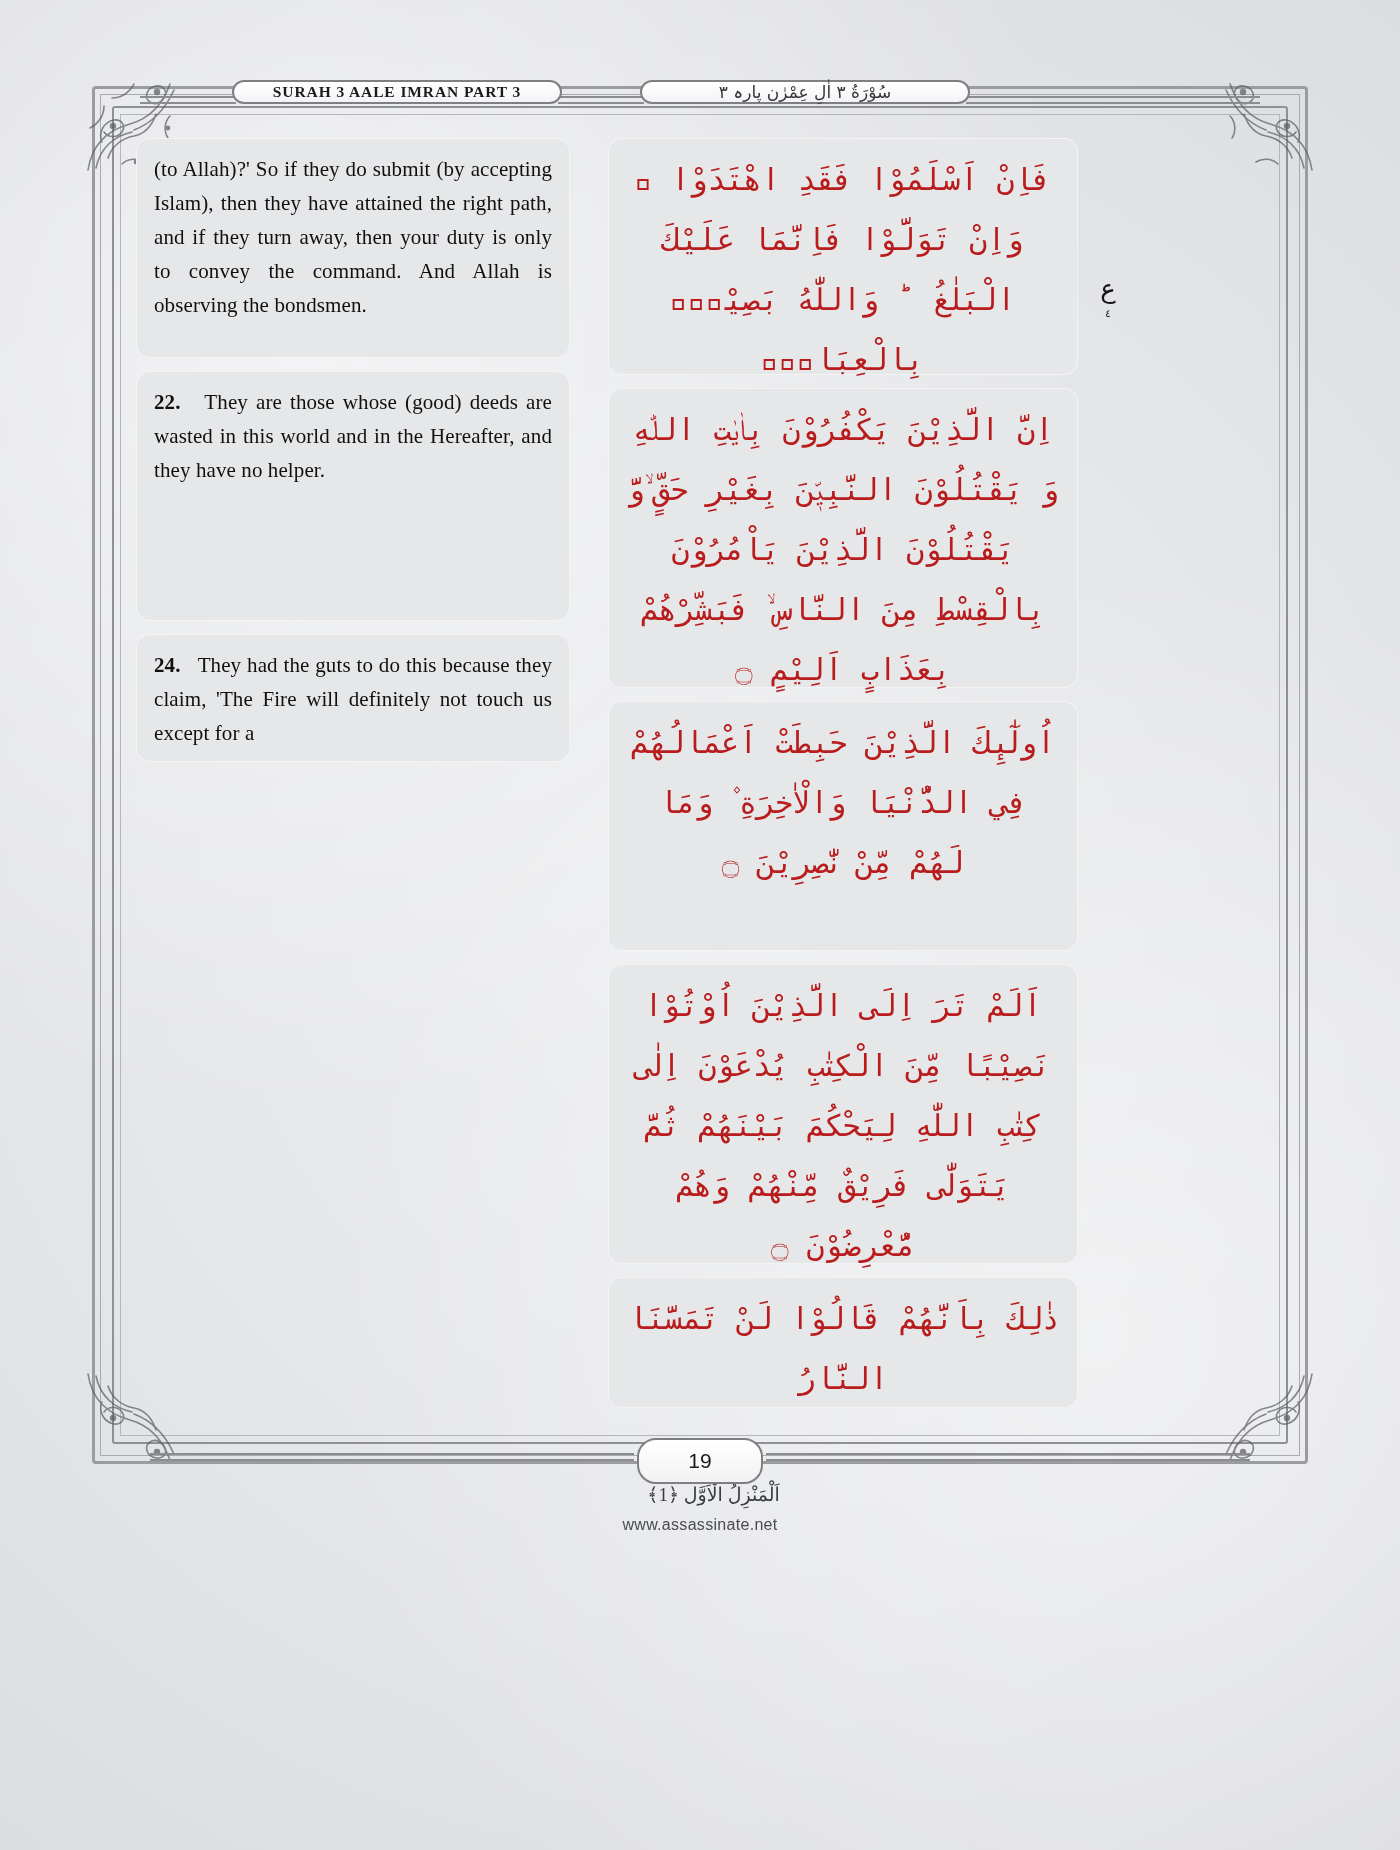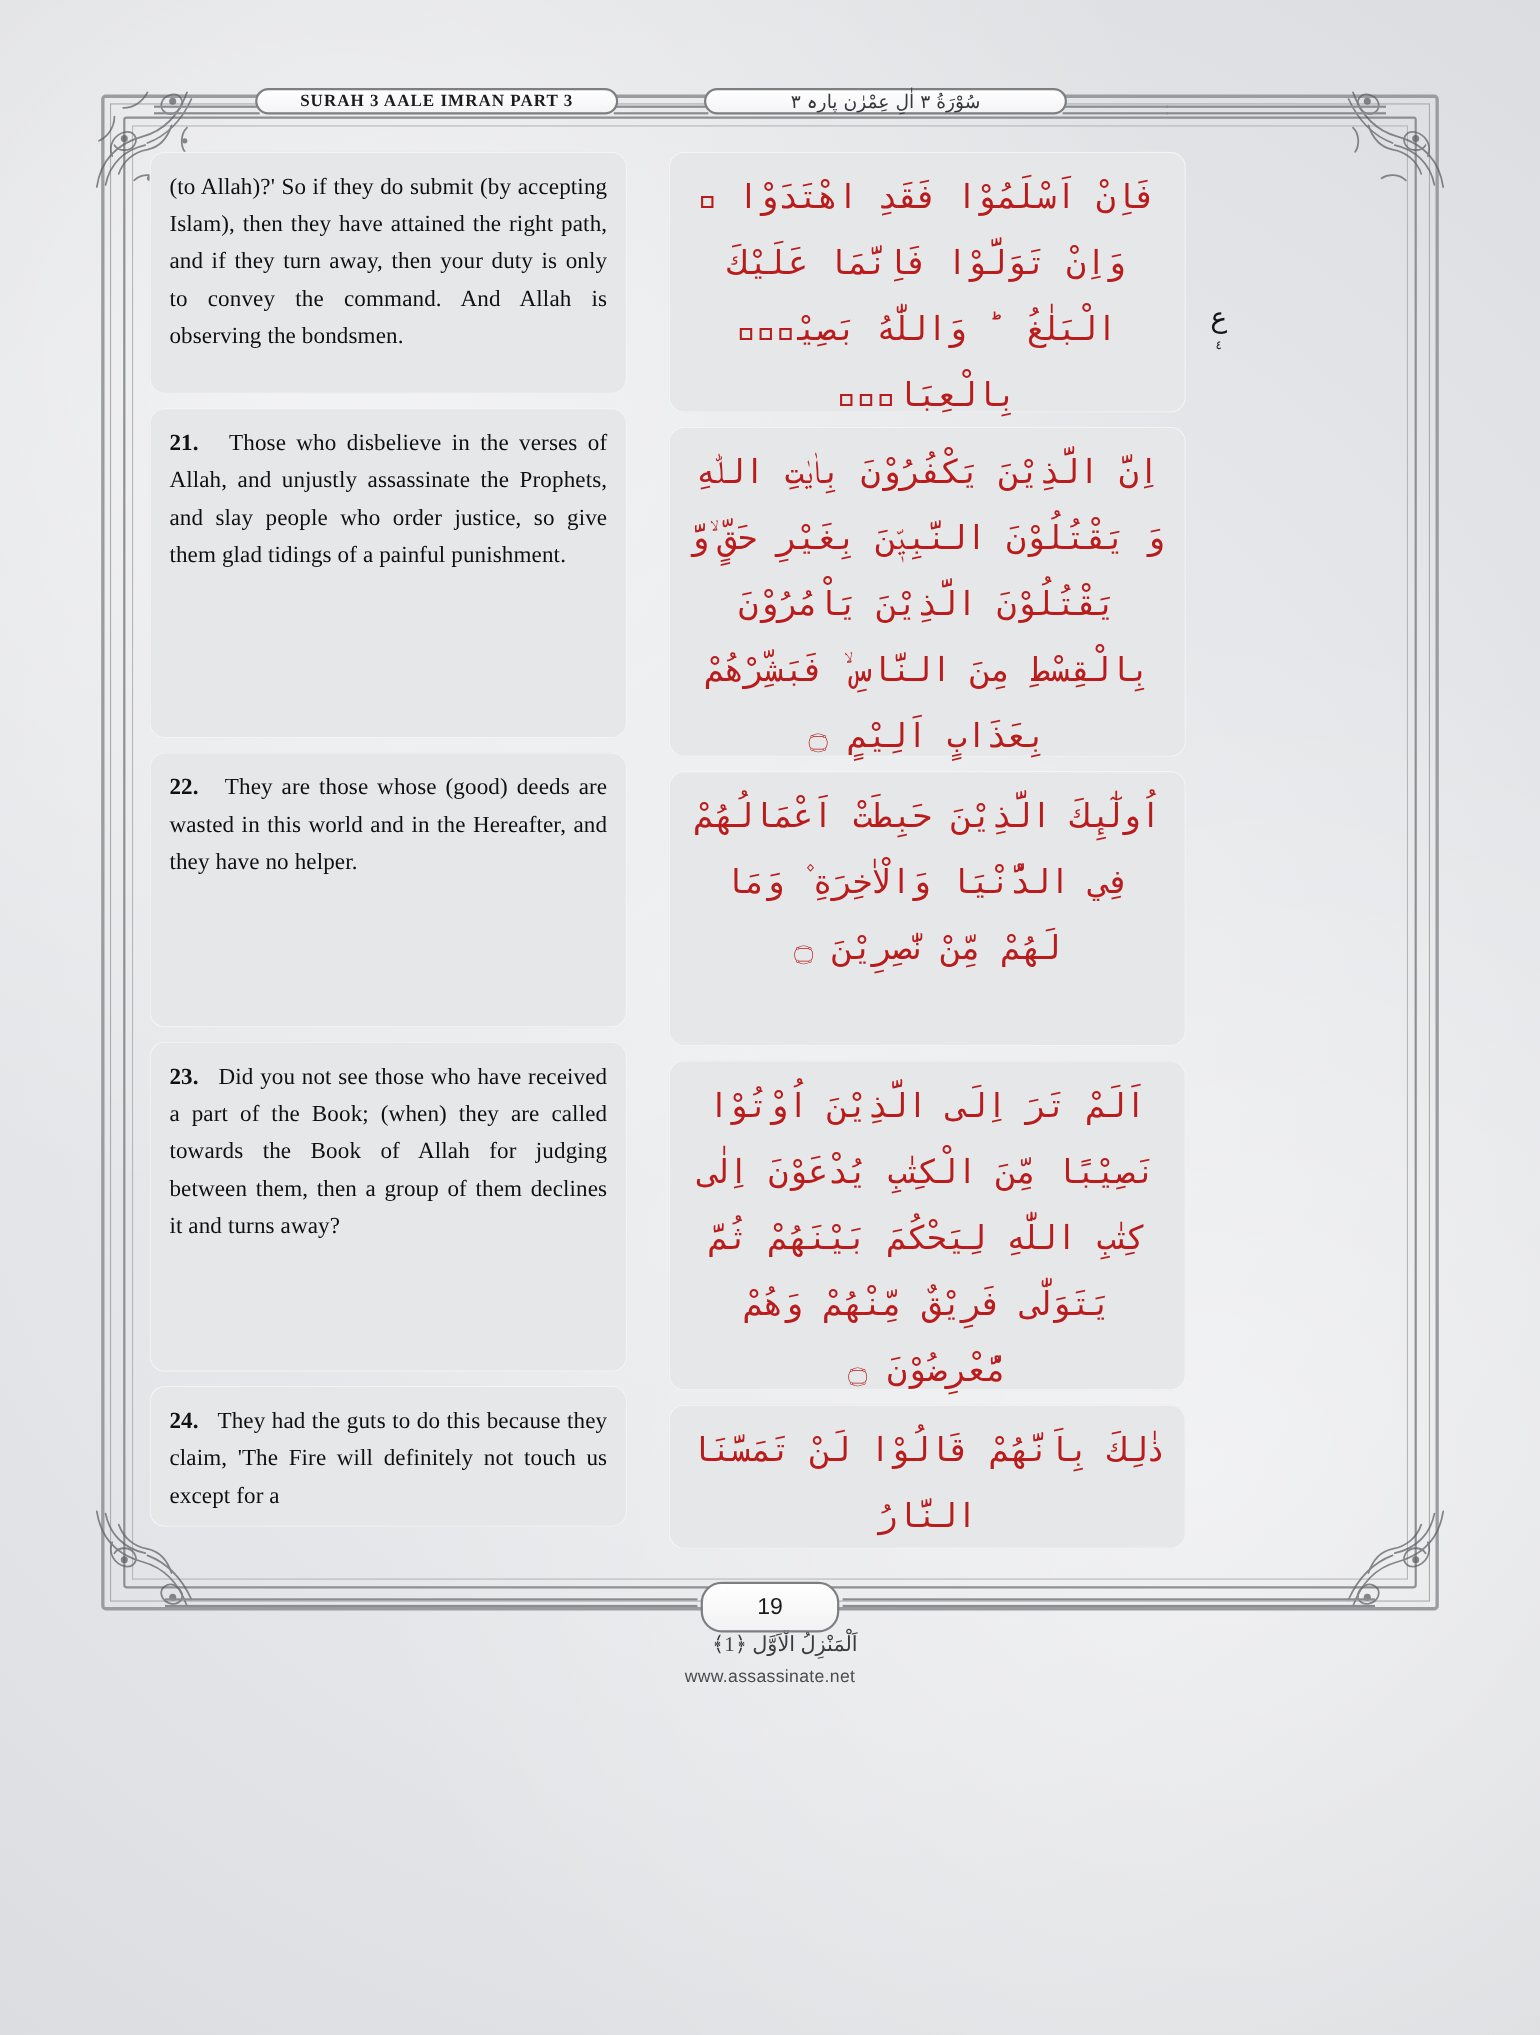--- a/index.html
+++ b/index.html
@@ -346,34 +346,26 @@
 
   <div class="content">
 
     <div class="col-en">
 
       <div class="verse-card en h1">
         <span class="vnum"></span>
         <span>(to Allah)?' So if they do submit (by accepting Islam), then they have attained the right path, and if they turn away, then your duty is only to convey the command. And Allah is observing the bondsmen.</span>
       </div>
 
-      <div class="verse-card en h2">
-        <span class="vnum">21.&nbsp;&nbsp;</span>
-        <span>Those who disbelieve in the verses of Allah, and unjustly assassinate the Prophets, and slay people who order justice, so give them glad tidings of a painful punishment.</span>
-      </div>
 
       <div class="verse-card en h3">
         <span class="vnum">22.&nbsp;&nbsp;</span>
         <span>They are those whose (good) deeds are wasted in this world and in the Hereafter, and they have no helper.</span>
       </div>
 
-      <div class="verse-card en h4">
-        <span class="vnum">23.&nbsp;&nbsp;</span>
-        <span>Did you not see those who have received a part of the Book; (when) they are called towards the Book of Allah for judging between them, then a group of them declines it and turns away?</span>
-      </div>
 
       <div class="verse-card en h5">
         <span class="vnum">24.&nbsp;&nbsp;</span>
         <span>They had the guts to do this because they claim, 'The Fire will definitely not touch us except for a</span>
       </div>
 
     </div>
 
     <div class="col-ar">
 

